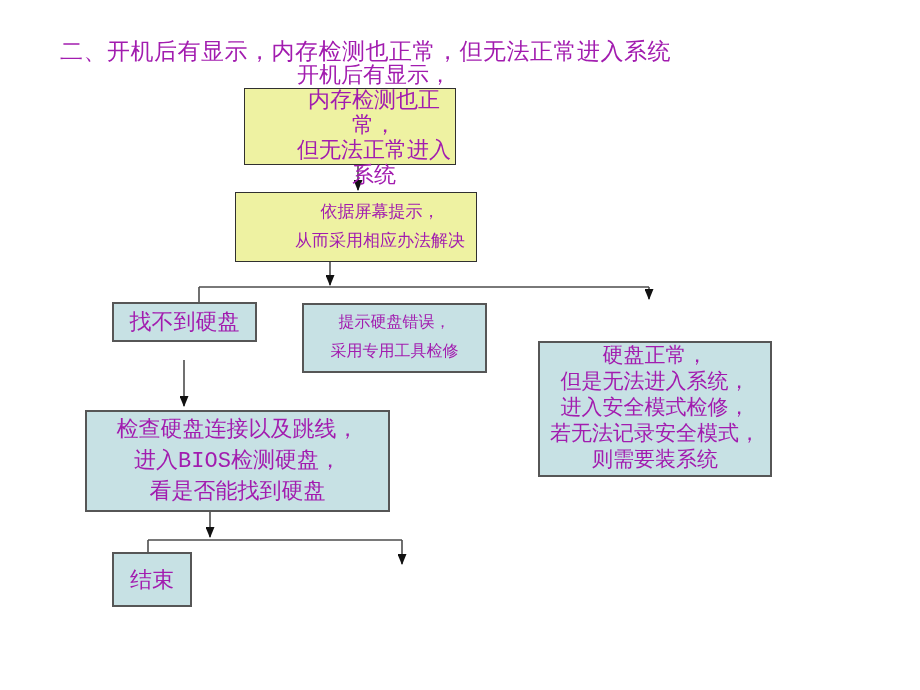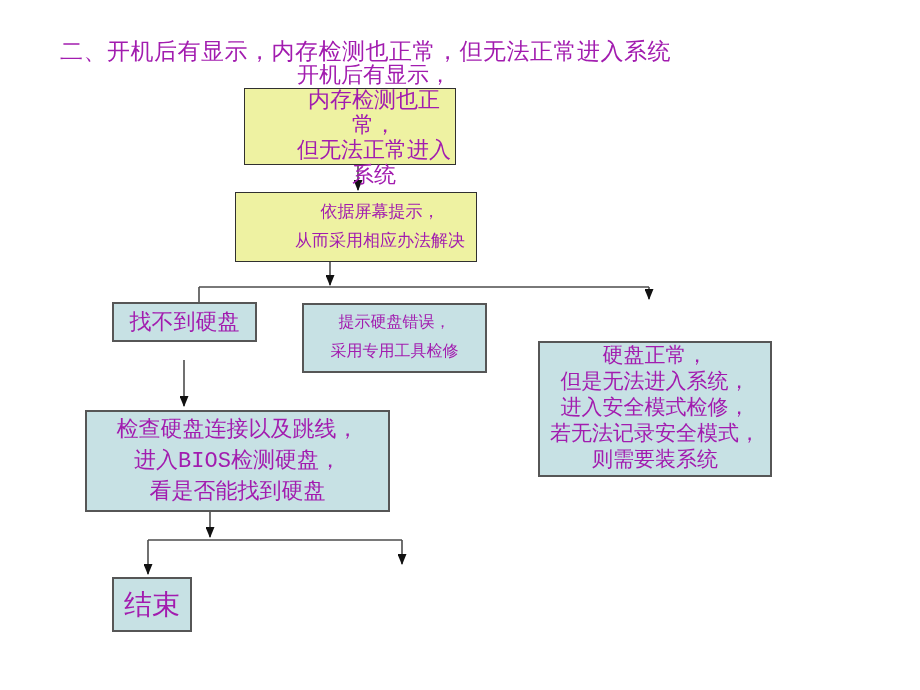--- a/index.html
+++ b/index.html
@@ -37,21 +37,21 @@
   }
   .node.yellow { background: #eef2a2; border: 1.5px solid #303030; padding-left: 48px; }
   .node.blue   { background: #c7e1e4; border: 2px solid #565656; }
 
   .n-start    { left: 244px; top:  88px; width: 212px; height: 77px;  font-size: 22px; line-height: 25px; }
   .n-action   { left: 235px; top: 192px; width: 242px; height: 70px;  font-size: 17px; line-height: 29px; }
   .n-notfound { left: 112px; top: 302px; width: 145px; height: 40px;  font-size: 22px; }
   .n-diskerr  { left: 302px; top: 303px; width: 185px; height: 70px;  font-size: 16px; line-height: 29px; }
   .n-diskok   { left: 538px; top: 301px; width: 234px; height: 136px; font-size: 21px; line-height: 26px; margin-top: 40px; }
   .n-check    { left:  45px; top: 410px; width: 305px; height: 102px; font-size: 22px; line-height: 31px; margin-left: 40px; }
-  .n-end      { left: 112px; top: 577px; width:  80px; height: 55px;  font-size: 28px; }
+  .n-end      { left: 112px; top: 552px; width:  80px; height: 55px;  font-size: 22px; }
   .n-replace  { left: 330px; top: 568px; width: 133px; height: 59px;  font-size: 22px; }
 </style>
 </head>
 <body>
 
 <div class="slide">
 
   <div class="slide-title">二、开机后有显示，内存检测也正常，但无法正常进入系统</div>
 
   <svg class="connectors" viewBox="0 0 920 690" xmlns="http://www.w3.org/2000/svg">

